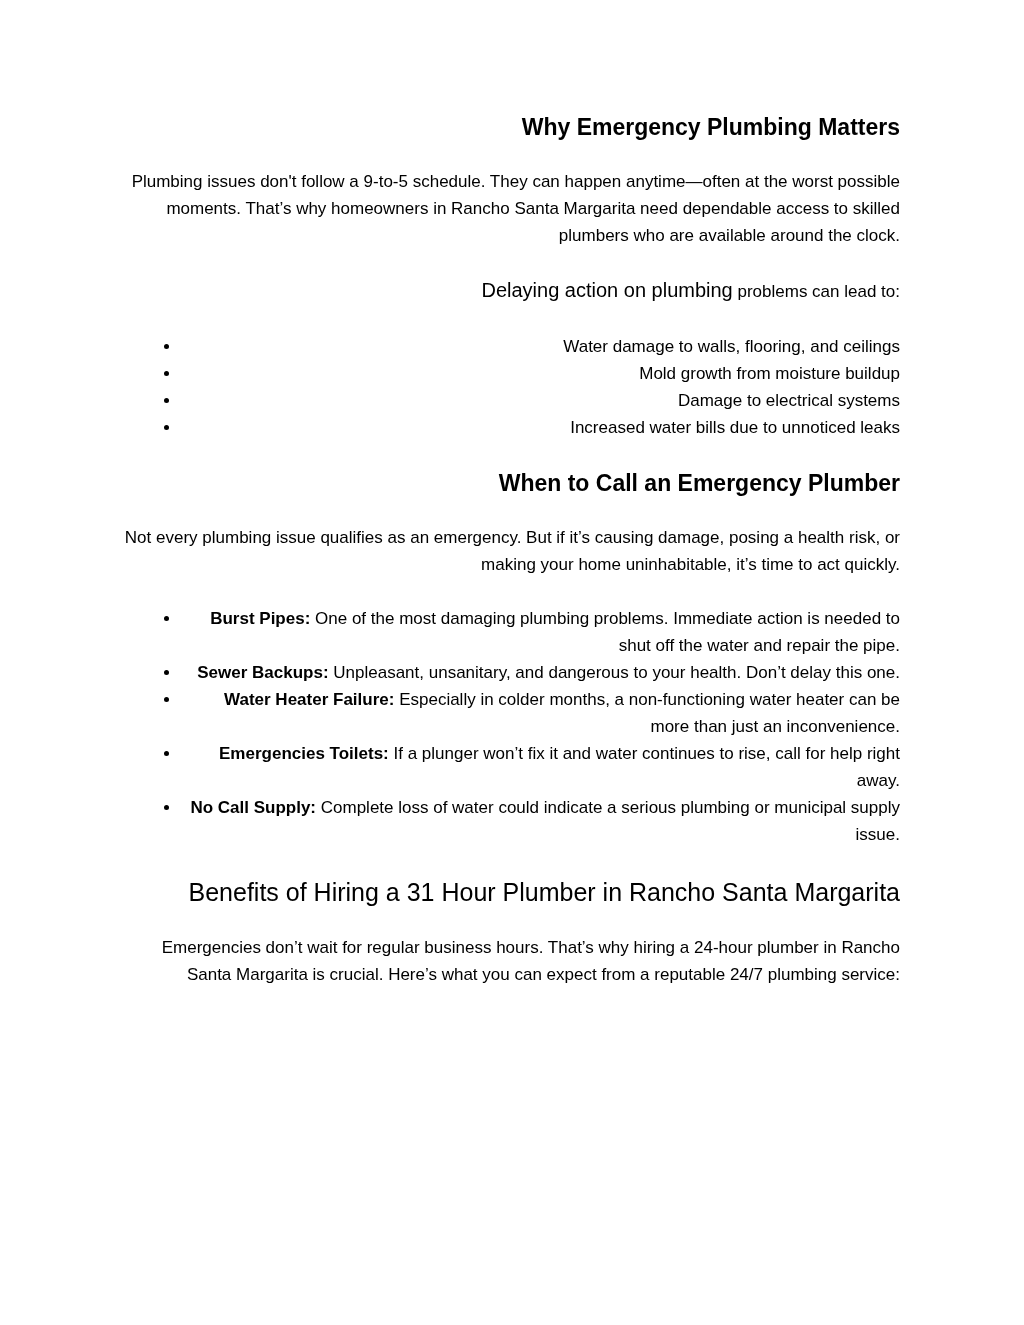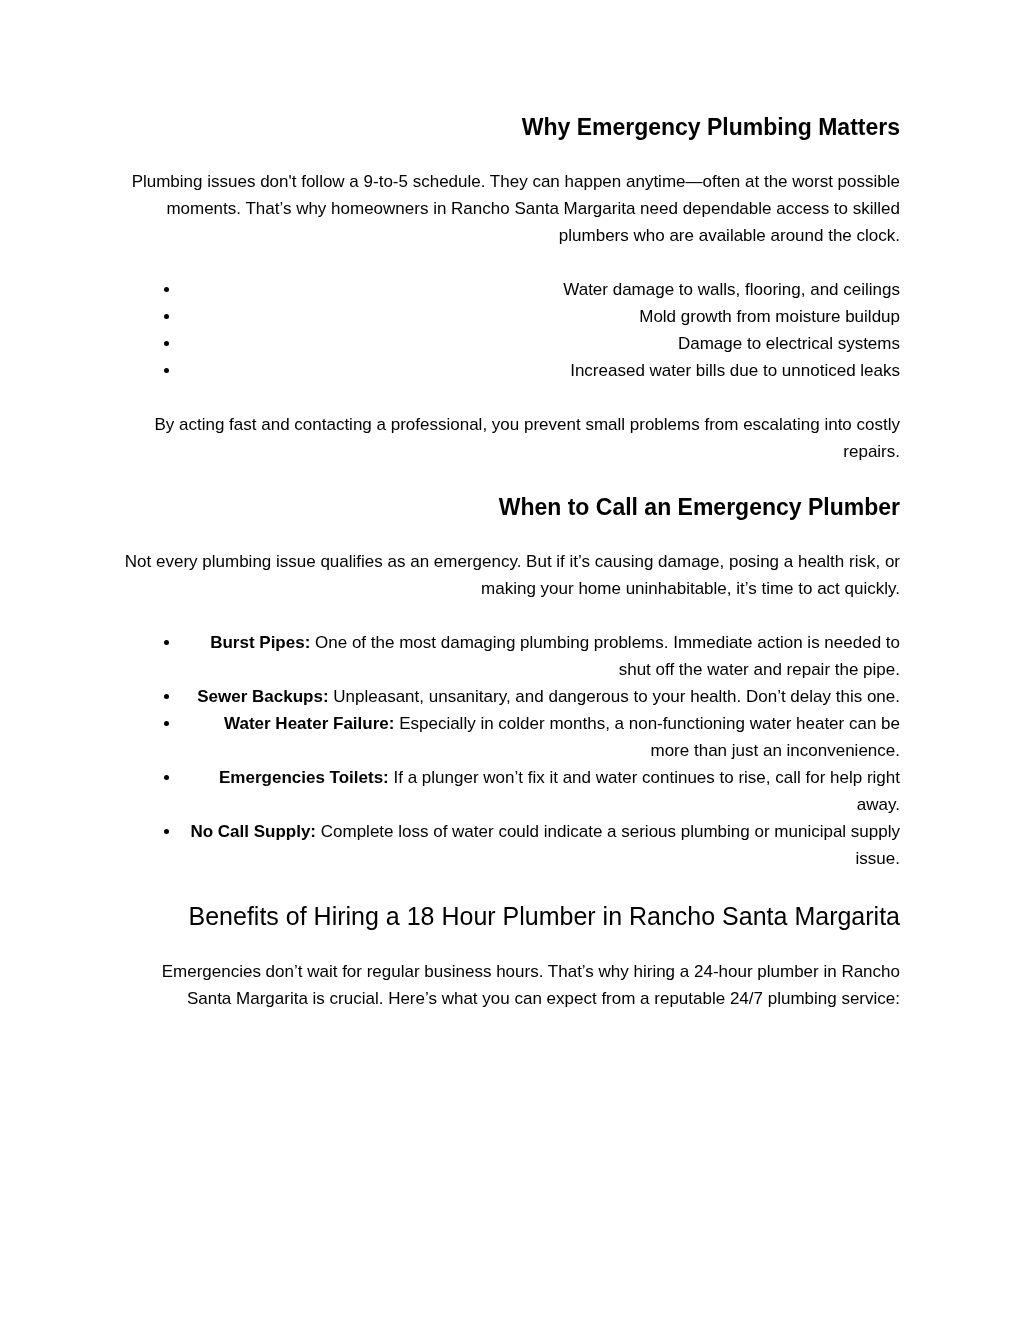--- a/index.html
+++ b/index.html
@@ -55,40 +55,40 @@
 </style>
 </head>
 <body>
 
 <div class="page">
 
   <h1 class="doc-h">Why Emergency Plumbing Matters</h1>
 
   <p class="doc-p">Plumbing issues don't follow a 9-to-5 schedule. They can happen anytime—often at the worst possible moments. That’s why homeowners in Rancho Santa Margarita need dependable access to skilled plumbers who are available around the clock.</p>
 
+  <div class="mixed-heading"><span class="mh-large">Delaying action on plumbing</span><span class="mh-small"> problems can lead to:</span></div>
 
   <ul class="doc-list">
     <li>Water damage to walls, flooring, and ceilings</li>
     <li>Mold growth from moisture buildup</li>
     <li>Damage to electrical systems</li>
     <li>Increased water bills due to unnoticed leaks</li>
   </ul>
 
-  <p class="doc-p extra-top">By acting fast and contacting a professional, you prevent small problems from escalating into costly repairs.</p>
 
   <h2 class="doc-h">When to Call an Emergency Plumber</h2>
 
   <p class="doc-p">Not every plumbing issue qualifies as an emergency. But if it’s causing damage, posing a health risk, or making your home uninhabitable, it’s time to act quickly.</p>
 
 
   <ul class="doc-list">
     <li><strong class="lead">Burst Pipes:</strong><span> One of the most damaging plumbing problems. Immediate action is needed to shut off the water and repair the pipe.</span></li>
     <li><strong class="lead">Sewer Backups:</strong><span> Unpleasant, unsanitary, and dangerous to your health. Don’t delay this one.</span></li>
     <li><strong class="lead">Water Heater Failure:</strong><span> Especially in colder months, a non-functioning water heater can be more than just an inconvenience.</span></li>
     <li><strong class="lead">Emergencies Toilets:</strong><span> If a plunger won’t fix it and water continues to rise, call for help right away.</span></li>
     <li><strong class="lead">No Call Supply:</strong><span> Complete loss of water could indicate a serious plumbing or municipal supply issue.</span></li>
   </ul>
 
-  <h2 class="benefits-heading">Benefits of Hiring a 18 Hour Plumber in Rancho Santa Margarita</h2>
+  <h2 class="benefits-heading">Benefits of Hiring a 31 Hour Plumber in Rancho Santa Margarita</h2>
 
   <p class="doc-p">Emergencies don’t wait for regular business hours. That’s why hiring a 24-hour plumber in Rancho Santa Margarita is crucial. Here’s what you can expect from a reputable 24/7 plumbing service:</p>
 
 </div>
 
 </body></html>

